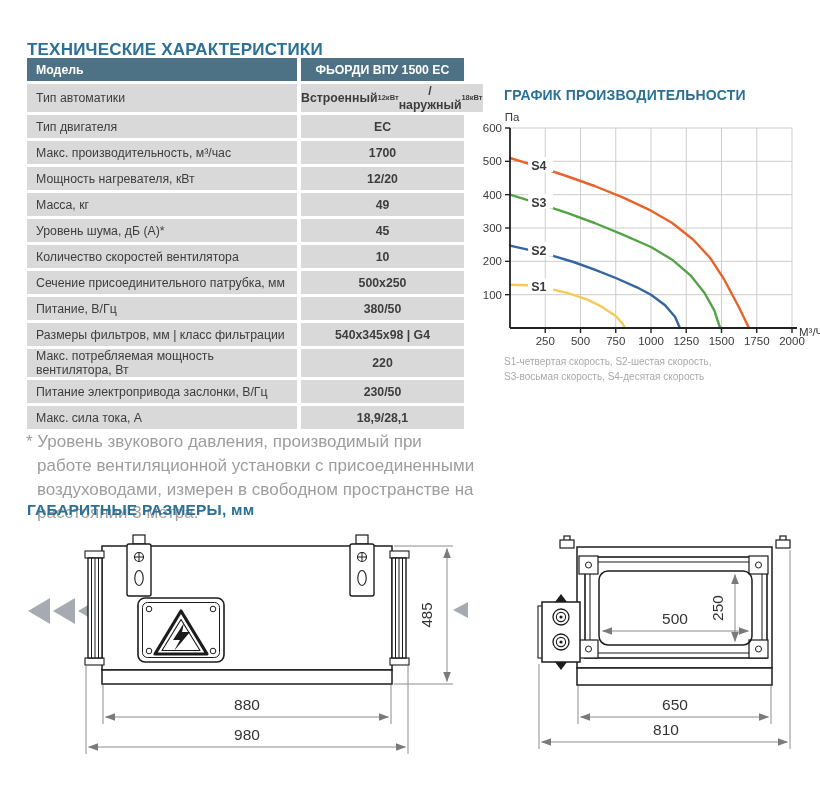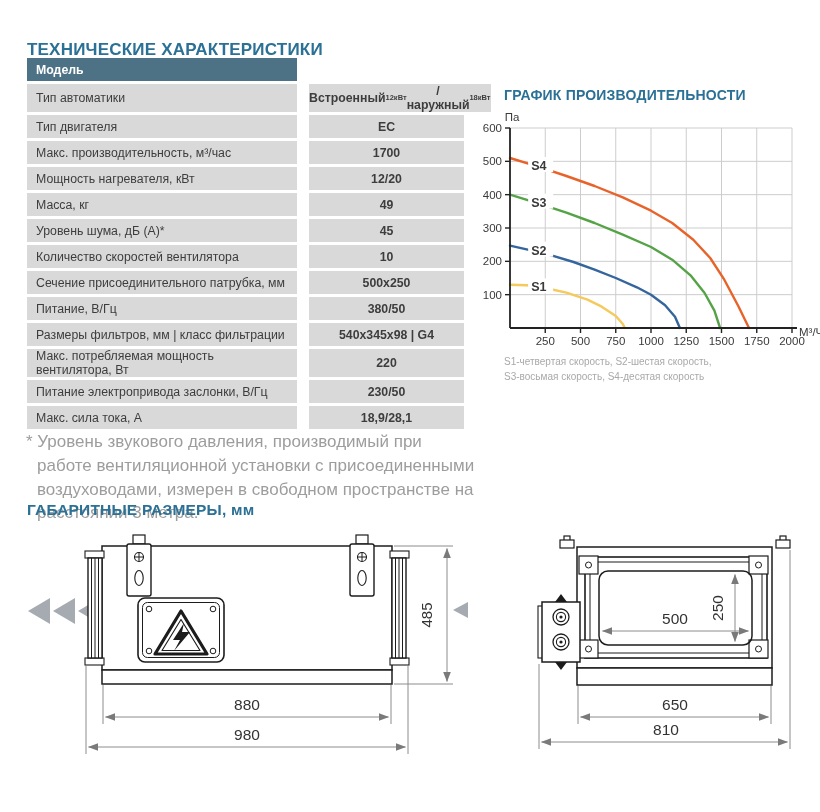--- a/index.html
+++ b/index.html
@@ -4,21 +4,21 @@
 <style>
   html,body{margin:0;padding:0;background:#fff;}
   body{width:820px;height:812px;font-family:"Liberation Sans",sans-serif;}
   .page{position:relative;width:820px;height:812px;overflow:hidden;background:#fff;}
   .sec-title{position:absolute;font-weight:bold;color:var(--accent,#2b7095);letter-spacing:.2px;white-space:nowrap;}
   #techTitle{left:27px;top:28px;font-size:17px;margin-top:12px;}
   #chartTitle{left:504px;top:87px;font-size:14px;}
   #dimsTitle{left:27px;top:501px;font-size:15.5px;}
   .spec-table{position:absolute;left:27px;top:58px;width:437px;display:flex;flex-direction:column;gap:3px;
               font-size:12.3px;color:var(--text,#3d3d3d);}
-  .trow{display:flex;gap:12px;}
+  .trow{display:flex;gap:4px;}
   .tcell{display:flex;align-items:center;min-height:23px;background:var(--table-row-bg,#d9d9d9);box-sizing:border-box;}
   .tlabel{flex:0 0 270px;padding-left:9px;padding-right:4px;}
   .tvalue{flex:1;justify-content:center;text-align:center;font-weight:bold;}
   .thead .tcell{background:var(--table-header-bg,#4d7286);color:#fff;font-weight:bold;}
   .tvalue sup{font-size:7.5px;line-height:0;font-weight:bold;}
   .footnote{position:absolute;left:26px;top:430px;width:440px;font-size:17px;line-height:1.4;
             color:var(--muted,#9d9d9d);padding-left:11px;text-indent:-11px;}
   .chart-caption{position:absolute;left:504px;top:354px;font-size:10px;line-height:1.5;color:#a9a9a9;}
   svg{overflow:visible;}
   svg text{font-family:"Liberation Sans",sans-serif;}
@@ -30,20 +30,21 @@
 </head>
 <body style="--accent: #2b7095; --table-header-bg: #4d7286; --table-row-bg: #d9d9d9; --text: #3d3d3d; --muted: #9d9d9d;">
 
 <div class="page">
 
   <div id="techTitle" class="sec-title">ТЕХНИЧЕСКИЕ ХАРАКТЕРИСТИКИ</div>
 
   <div class="spec-table">
     <div class="trow thead">
       <div class="tcell tlabel">Модель</div>
+      <div class="tcell tvalue">ФЬОРДИ ВПУ 1500 EC</div>
     </div>
     <div style="display:contents" id="specRows"><div class="trow">
           <div class="tcell tlabel">Тип автоматики</div>
           <div class="tcell tvalue">Встроенный<sup>12кВт</sup>/ наружный<sup>18кВт</sup></div>
         </div><div class="trow">
           <div class="tcell tlabel">Тип двигателя</div>
           <div class="tcell tvalue">EC</div>
         </div><div class="trow">
           <div class="tcell tlabel">Макс. производительность, м³/час</div>
           <div class="tcell tvalue">1700</div>

